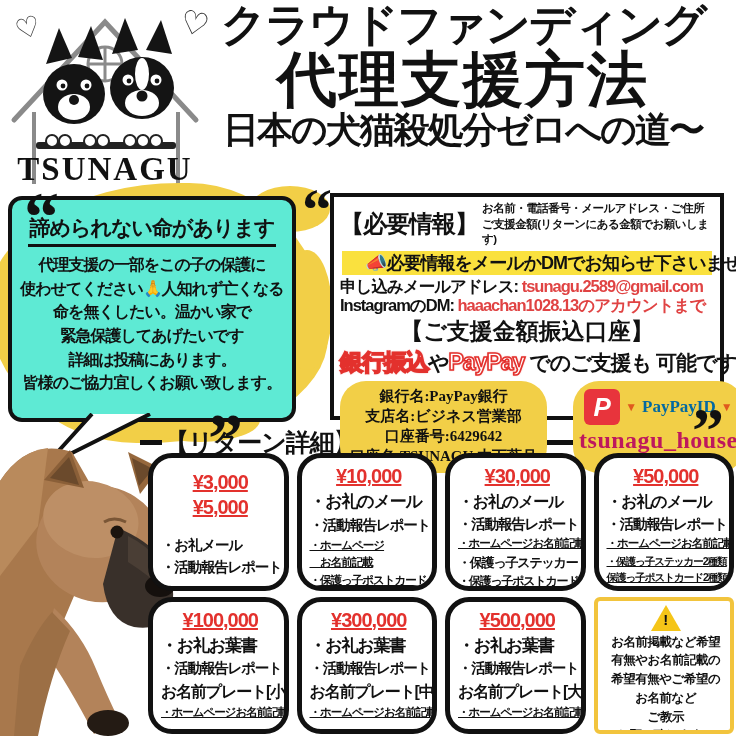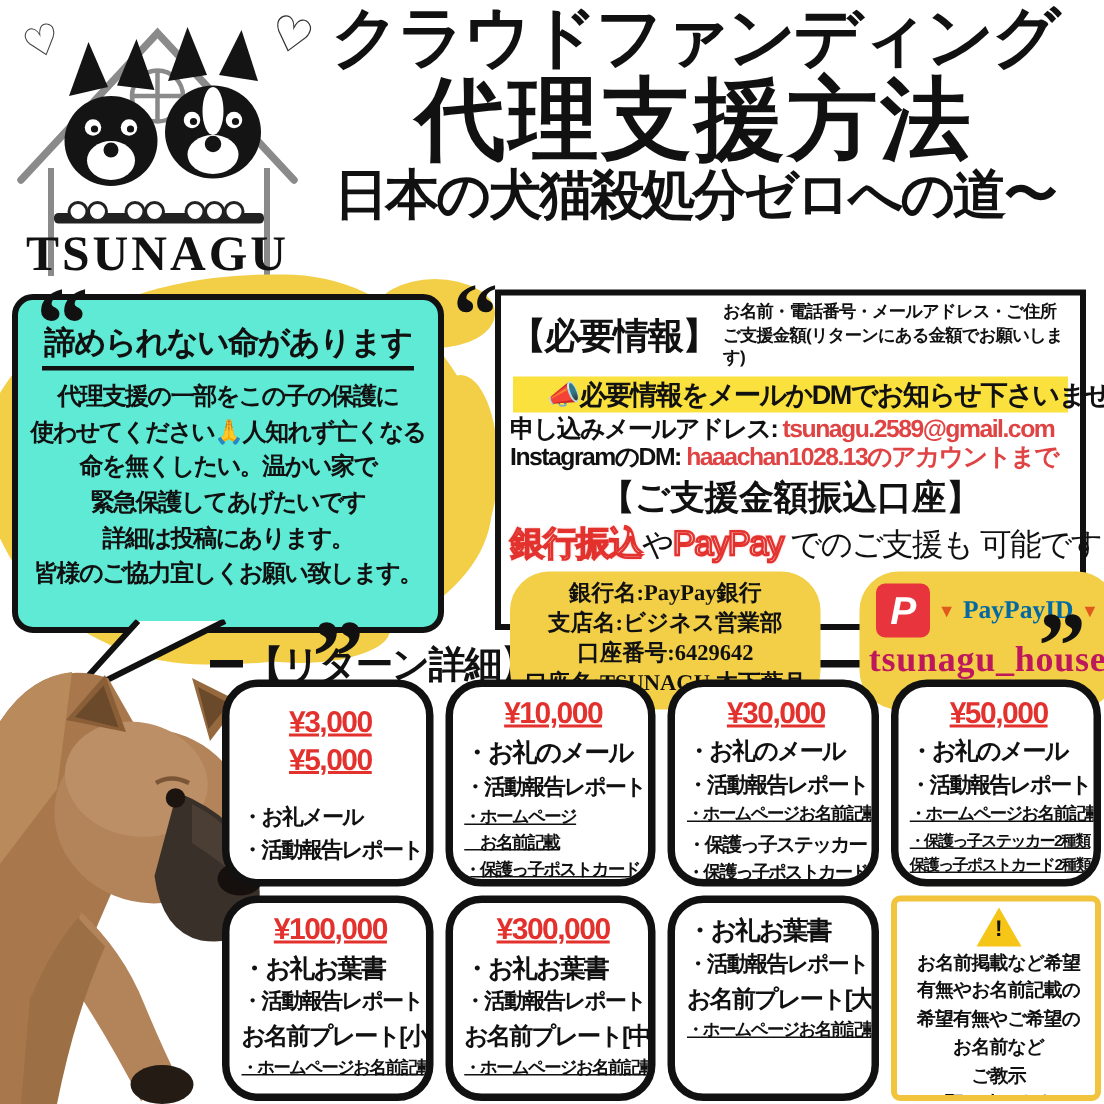--- a/index.html
+++ b/index.html
@@ -34,21 +34,21 @@
 
   
   .info-box { position:absolute; left:330px; top:193px; width:394px; height:227px; border:4px solid #111; background:#fff; z-index:3; padding:4px 6px 0; }
   .req-row { display:flex; align-items:center; }
   .req-title { font-size:24px; font-weight:900; white-space:nowrap; letter-spacing:-1px; }
   .req-notes { font-size:11.5px; font-weight:700; line-height:1.35; margin-left:4px; letter-spacing:-0.5px; }
   .highlight-line { background:#FAE13E; font-size:18px; font-weight:900; text-align:center; margin:3px 2px 2px; letter-spacing:-1px; white-space:nowrap;padding-left:23px; }
   .contact-line { font-size:16.5px; font-weight:700; letter-spacing:-1px; line-height:1.15; white-space:nowrap; }
   .red-val { color:#E04343; }
   .transfer-title { font-size:23px; font-weight:900; text-align:center; letter-spacing:0px; margin-top:2px; }
-  .transfer-line { text-align:left; font-size:21px; font-weight:400; letter-spacing:-1px; white-space:nowrap; }
+  .transfer-line { text-align:left; font-size:21px; font-weight:700; letter-spacing:-1px; white-space:nowrap; }
   .outlined-red { color:#fff; -webkit-text-stroke:1.6px #E3312D; text-shadow:0 0 2px #E3312D; font-size:23px; }
   .acct-row { display:flex; gap:26px; margin-top:3px; }
   .bank-box { background:#F2CF47; border-radius:26px; padding:6px 10px; width:212px; text-align:center; font-family:"Liberation Serif","DejaVu Serif",serif; font-weight:bold; font-size:15px; line-height:1.32; white-space:nowrap; }
   .paypay-box { background:#F2CF47; border-radius:26px; padding:8px 6px 4px; flex:1; text-align:center; }
   .pp-top { display:flex; align-items:center; justify-content:center; gap:5px; }
   .pp-logo { width:36px; height:36px; background:#E8343C; border-radius:6px; color:#fff; font-weight:900; font-size:26px; font-style:italic; line-height:36px; text-align:center; }
   .pp-tri { color:#E05A1E; font-size:12px; }
   .pp-id-label { color:#0369a1; font-weight:900; font-size:17px; font-family:"Liberation Serif","DejaVu Serif",serif; }
   .pp-id-value { color:#be185d; font-family:"Liberation Serif","DejaVu Serif",serif; font-weight:bold; font-size:24px; letter-spacing:0.5px; margin-top:2px; }
 
@@ -248,20 +248,21 @@
 
     <div class="card">
       <div class="price">¥300,000</div>
       <div class="item" style="font-size:17px;">・お礼お葉書</div>
       <div class="item">・活動報告レポート</div>
       <div class="item" style="font-size:16px;">お名前プレート[中]</div>
       <div class="item sm">・ホームページお名前記載</div>
     </div>
 
     <div class="card">
+      <div class="price">¥500,000</div>
       <div class="item" style="font-size:17px;">・お礼お葉書</div>
       <div class="item">・活動報告レポート</div>
       <div class="item" style="font-size:16px;">お名前プレート[大]</div>
       <div class="item sm">・ホームページお名前記載</div>
     </div>
 
     <div class="card note">
       <div class="warn">
         <div class="tri"></div>
         <div class="bang">!</div>

